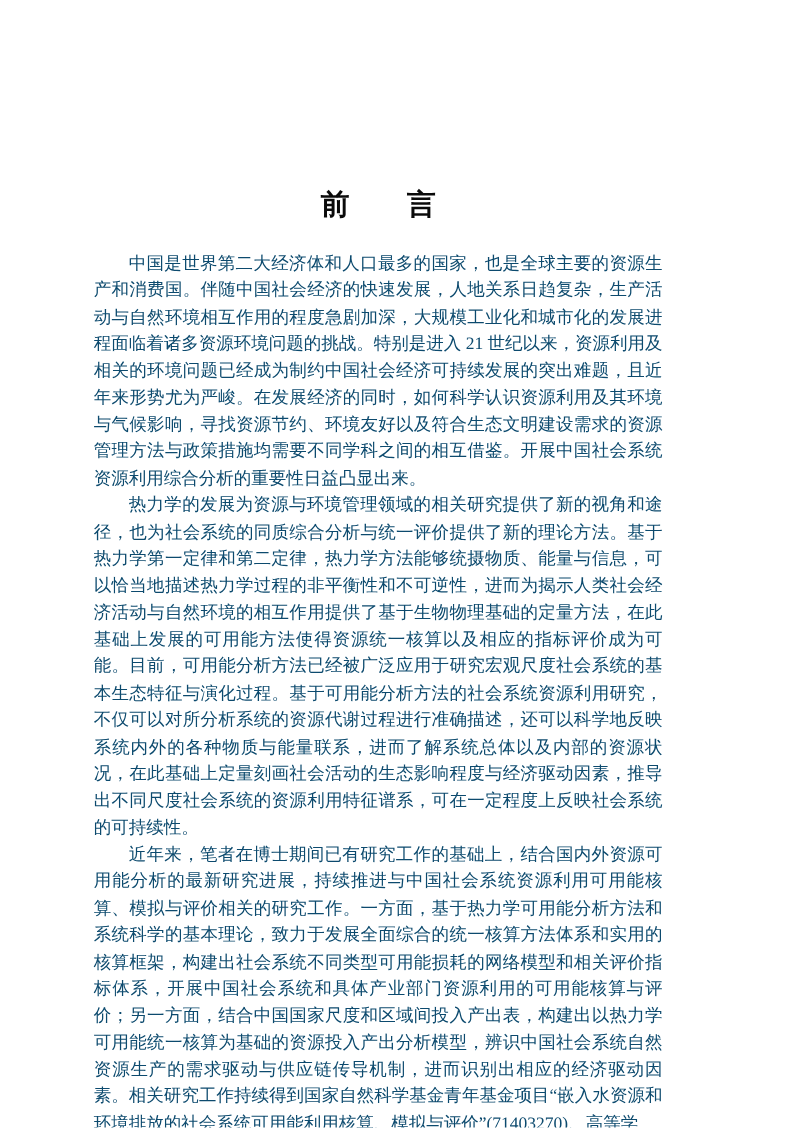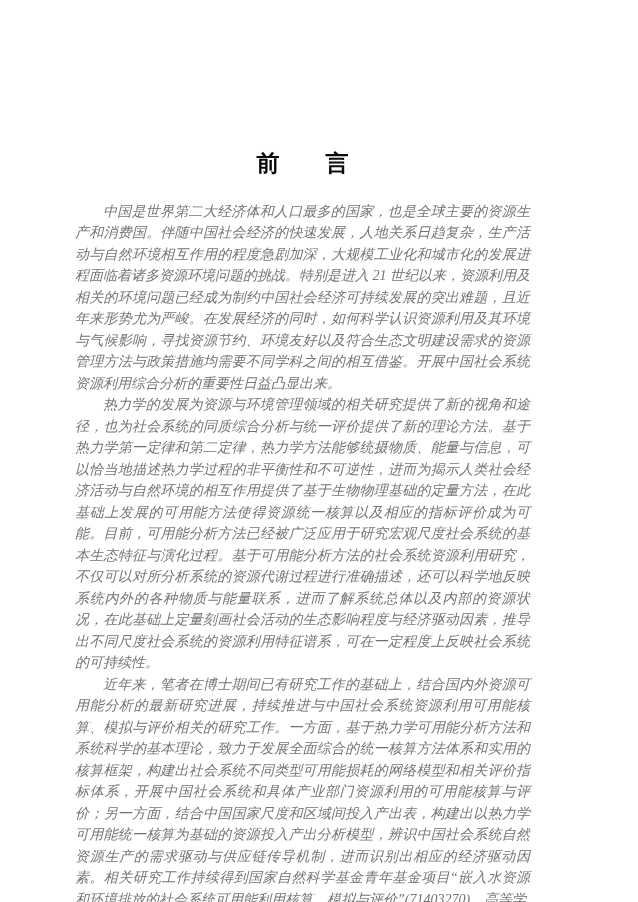--- a/index.html
+++ b/index.html
@@ -30,22 +30,21 @@
     color: #0a0a0a;
   }
   .body-text p.para {
     margin: 0;
     font-size: 14px;
     line-height: 21.5px;
     text-align: justify;
     text-justify: inter-ideograph;
     text-indent: 2em;
     word-break: break-all;
-    color: #737373;
-    font-style: italic;
+    color: #0c4a6e;
   }
 </style>
 </head>
 <body>
 
 <div class="page">
   <h1 class="title">前　　言</h1>
 
   <div class="body-text">
     <p class="para">中国是世界第二大经济体和人口最多的国家，也是全球主要的资源生产和消费国。伴随中国社会经济的快速发展，人地关系日趋复杂，生产活动与自然环境相互作用的程度急剧加深，大规模工业化和城市化的发展进程面临着诸多资源环境问题的挑战。特别是进入 21 世纪以来，资源利用及相关的环境问题已经成为制约中国社会经济可持续发展的突出难题，且近年来形势尤为严峻。在发展经济的同时，如何科学认识资源利用及其环境与气候影响，寻找资源节约、环境友好以及符合生态文明建设需求的资源管理方法与政策措施均需要不同学科之间的相互借鉴。开展中国社会系统资源利用综合分析的重要性日益凸显出来。</p>

